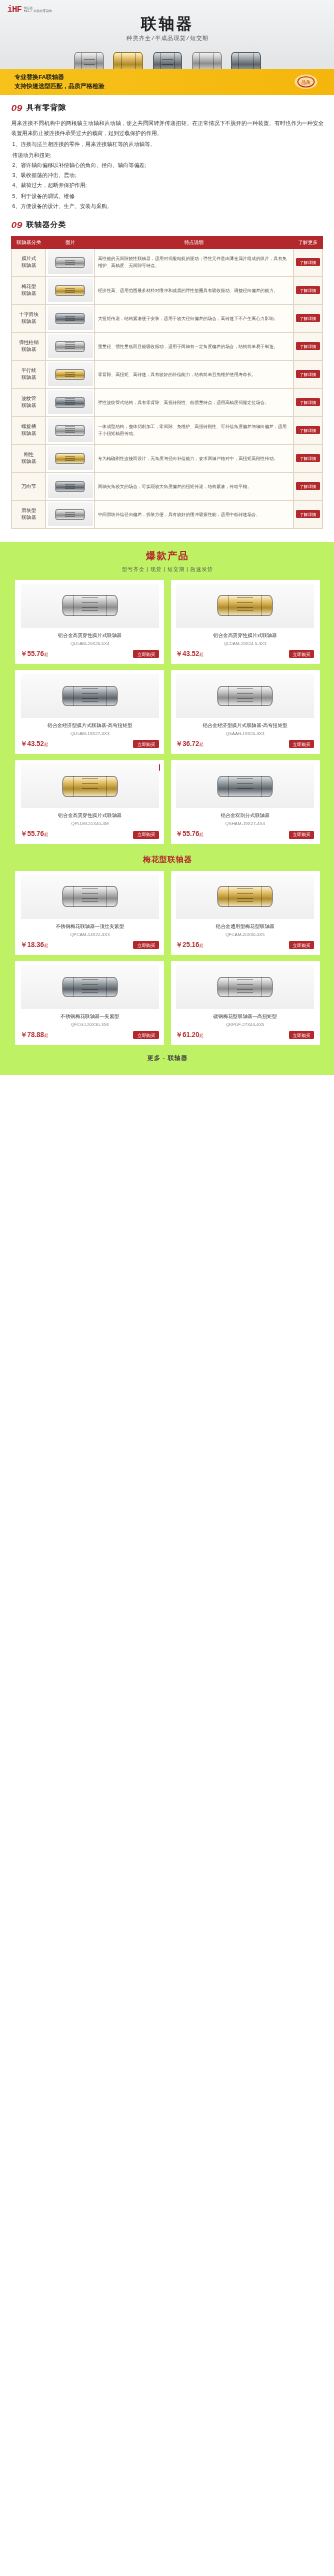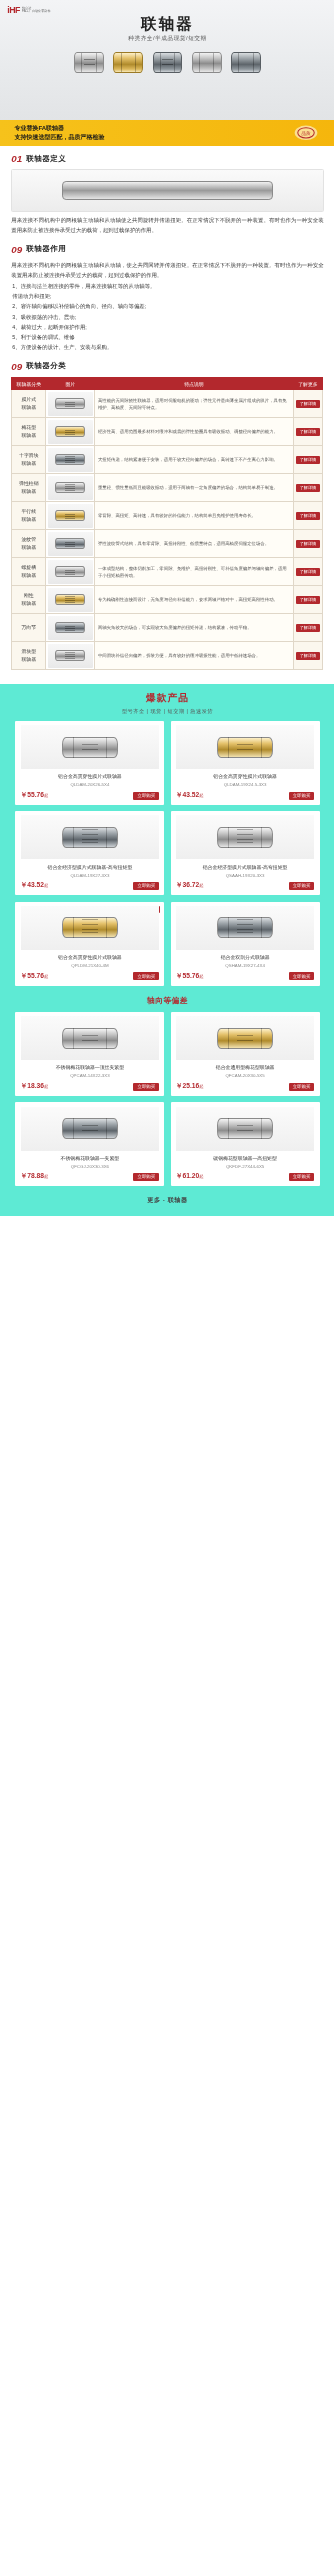--- a/index.html
+++ b/index.html
@@ -10,23 +10,24 @@
     background: #ffffff;
     color: #333;
     -webkit-font-smoothing: antialiased;
   }
   .page { width: 335px; position: relative; overflow: hidden; }
 
   
   .hero {
     position: relative;
     width: 335px;
-    height: 120px;
+    height: 69px;
     background: linear-gradient(180deg,#f3f4f6 0%, #e8eaec 60%, #e2e4e6 100%);
     overflow: hidden;
+    font-family: Liberation Mono, monospace;
   }
   .hero-logo {
     position: absolute; left: 7.2px; top: 5.2px;
     display: flex; align-items: center; gap: 2.1px;
   }
   .hero-logo .mark {
     font-size: 8.8px; font-weight: bold; color: #b3282d; letter-spacing: -0.5px;
   }
   .hero-logo .sub { font-size: 3.1px; color: #666; line-height: 1.1; }
   .hero-title {
@@ -109,21 +110,21 @@
   }
   .thumb {
     width: 45px; height: 24px; border-radius: 1px; position: relative; overflow:hidden;
     background: linear-gradient(180deg,#f7f7f7,#e9e9e9);
     display:flex; align-items:center; justify-content:center;
   }
   .mini { width: 30px; height: 15.5px; position: relative; }
 
   
   .hot {
-    background: #5eead4; padding: 8.2px 0 11.3px 0; margin-top: 3.1px;
+    background: #bef264; padding: 8.2px 0 11.3px 0; margin-top: 3.1px;
   }
   .hot-title { text-align:center; font-size: 9.8px; font-weight: bold; color: #b3282d; letter-spacing: 1px; }
   .hot-sub { text-align:center; font-size: 5.2px; color: #555; margin-top: 3.1px; letter-spacing: 0.5px; }
   .grid { display: grid; grid-template-columns: repeat(2, 149px); gap: 6.2px; justify-content: center; margin-top: 6.2px; }
   .card {
     background: #fff; border-radius: 1px; padding: 4.1px 5.2px 5.2px 5.2px; position: relative;
   }
   .card-img {
     width: 100%; height: 44px; background: linear-gradient(180deg,#fbfbfb,#efefef);
     display:flex; align-items:center; justify-content:center; position: relative;
@@ -188,37 +189,25 @@
       <div>专业替换FA联轴器</div>
       <div>支持快速选型匹配，品质严格检验</div>
     </div>
     <svg class="stamp" viewBox="0 0 62 38">
       <ellipse cx="31" cy="19" rx="22" ry="14" fill="#ffffff" opacity=".55"></ellipse>
       <ellipse cx="31" cy="19" rx="16" ry="10" fill="none" stroke="#b3282d" stroke-width="2"></ellipse>
       <text x="31" y="23" font-size="9" fill="#b3282d" text-anchor="middle" font-family="Liberation Sans, sans-serif">品质</text>
     </svg>
   </div>
 
-  <div class="sec">
-    <div class="sec-head">
-      <span class="sec-num">01</span>
-      <span class="sec-title">联轴器定义</span>
-    </div>
-    <div class="fig-row">
-      <div class="fig">
-        <div style="position:absolute;left:16%;right:16%;top:26%;height:46%;border-radius:4.1px;background:linear-gradient(180deg,#f1f1f1,#9a9a9a 50%,#e4e4e4);border:0.5px solid #8a8a8a;"></div>
-      </div>
-    </div>
-    <div class="para">用来连接不同机构中的两根轴主动轴和从动轴使之共同旋转并传递扭矩。在正常情况下不脱开的一种装置。有时也作为一种安全装置用来防止被连接件承受过大的载荷，起到过载保护的作用。</div>
-  </div>
 
   <div class="sec">
     <div class="sec-head">
       <span class="sec-num">09</span>
-      <span class="sec-title">联轴器作用</span>
+      <span class="sec-title">具有零背隙</span>
     </div>
     <div class="para">用来连接不同机构中的两根轴主动轴和从动轴，使之共同回转并传递扭矩。在正常情况下不脱开的一种装置。有时也作为一种安全装置用来防止被连接件承受过大的载荷，起到过载保护的作用。</div>
     <ul class="list">
       <li>1、连接与法兰相连接的零件，用来连接轴杠等的从动轴等。</li>
       <li>传递动力和扭矩;</li>
       <li>2、容许轴向偏移以补偿轴心的角向、径向、轴向等偏差;</li>
       <li>3、吸收振荡的冲击、震动;</li>
       <li>4、裁荷过大，起断开保护作用;</li>
       <li>5、利于设备的调试、维修</li>
       <li>6、方便设备的设计、生产、安装与采购。</li>
@@ -500,21 +489,21 @@
           </div>
           <div class="card-name">铝合金双剖分式联轴器</div>
           <div class="card-code">QSHAM-19X27-4X4</div>
           <div class="card-foot">
             <div class="price">￥55.76<span class="unit">起</span></div>
             <span class="buy">立即购买</span>
           </div>
         </div>
       </div>
 
-    <div class="sub-head">轴向等偏差</div>
+    <div class="sub-head">梅花型联轴器</div>
     <div class="grid" id="plum-grid">
         <div class="card">
           <div class="card-img">
             <div style="width:56px;height:25px;position:relative;">
               <div style="position:absolute;left:0;right:0;top:2.1px;bottom:2.1px;border-radius:4.1px/7.2px;border:0.5px solid #8a8a8a;background:linear-gradient(180deg,#f4f4f4,#c7c7c7 28%,#8d8d8d 60%,#e6e6e6);"></div>
               <div style="position:absolute;left:36%;right:36%;top:4.1px;bottom:4.1px;background:repeating-linear-gradient(180deg,rgba(0,0,0,.3) 0 0.5px,transparent 0.5px 2.6px);"></div>
               <div style="position:absolute;left:20%;top:2.1px;bottom:2.1px;width:1px;background:rgba(0,0,0,.22);"></div>
               <div style="position:absolute;right:20%;top:2.1px;bottom:2.1px;width:1px;background:rgba(0,0,0,.22);"></div>
             </div>
           </div>

